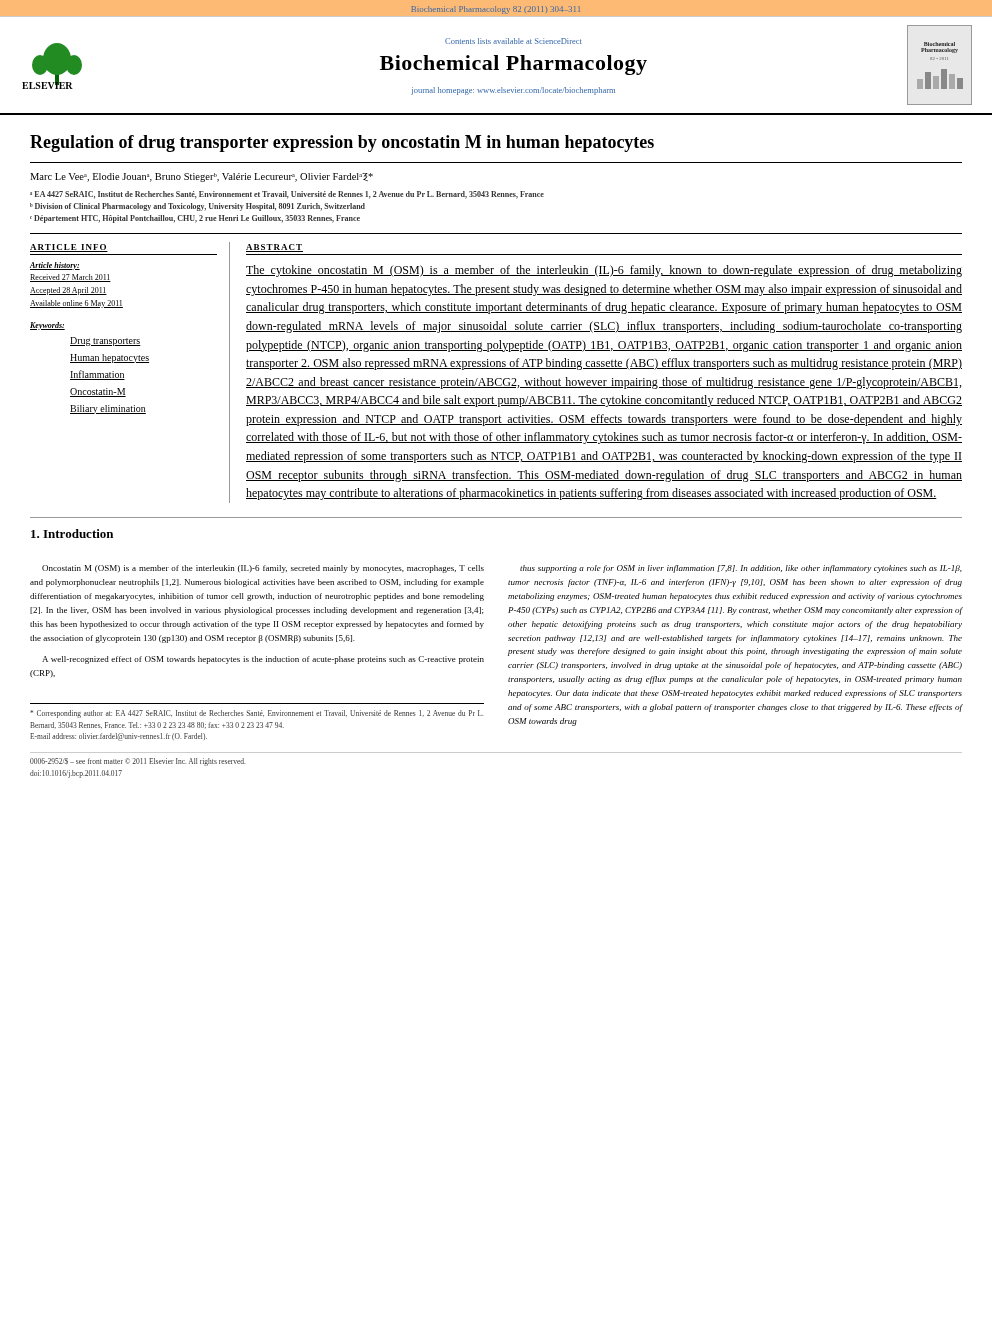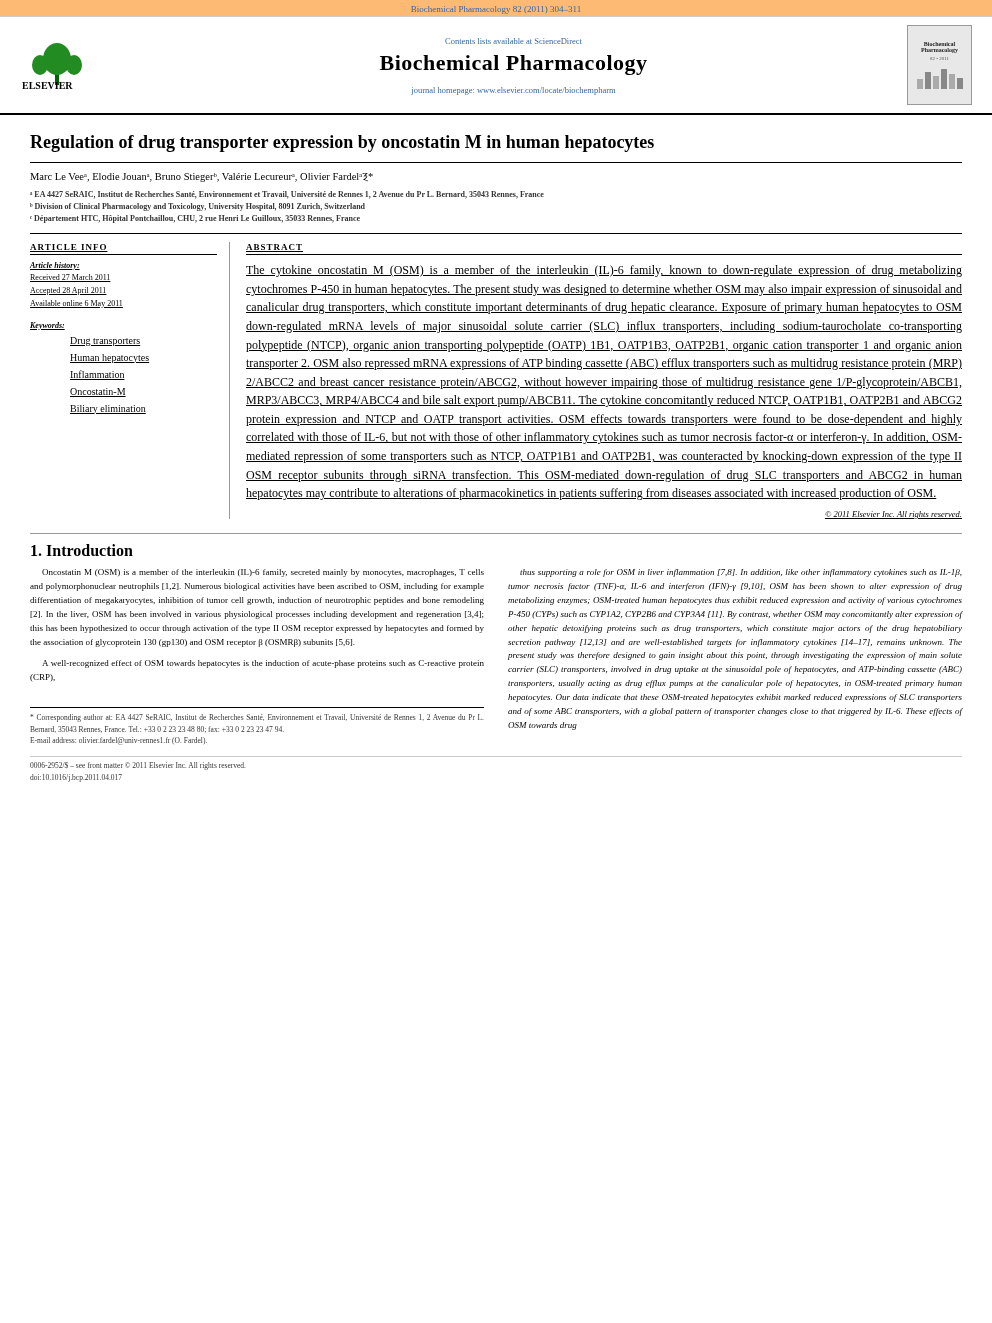--- a/index.html
+++ b/index.html
@@ -175,23 +175,23 @@
       font-style: italic;
     }
 
     
     .intro-section {
       margin-top: 14px;
       border-top: 1px solid #999;
       padding-top: 8px;
     }
     .intro-section .section-num {
-      font-size: 16px;
-      font-weight: bold;
-      margin-bottom: 6px;
+      font-size: 13px;
+      font-weight: bold;
+      margin-bottom: 20px;
     }
 
     .two-col-body {
       display: flex;
       gap: 24px;
       margin-top: 4px;
     }
     .body-left {
       flex: 1;
       font-size: 9px;
@@ -312,21 +312,20 @@
           <li>Inflammation</li>
           <li>Oncostatin-M</li>
           <li>Biliary elimination</li>
         </ul>
       </div>
     </div>
 
     <div class="right-col">
       <div class="section-header">ABSTRACT</div>
       <div class="abstract-text">The cytokine oncostatin M (OSM) is a member of the interleukin (IL)-6 family, known to down-regulate expression of drug metabolizing cytochromes P-450 in human hepatocytes. The present study was designed to determine whether OSM may also impair expression of sinusoidal and canalicular drug transporters, which constitute important determinants of drug hepatic clearance. Exposure of primary human hepatocytes to OSM down-regulated mRNA levels of major sinusoidal solute carrier (SLC) influx transporters, including sodium-taurocholate co-transporting polypeptide (NTCP), organic anion transporting polypeptide (OATP) 1B1, OATP1B3, OATP2B1, organic cation transporter 1 and organic anion transporter 2. OSM also repressed mRNA expressions of ATP binding cassette (ABC) efflux transporters such as multidrug resistance protein (MRP) 2/ABCC2 and breast cancer resistance protein/ABCG2, without however impairing those of multidrug resistance gene 1/P-glycoprotein/ABCB1, MRP3/ABCC3, MRP4/ABCC4 and bile salt export pump/ABCB11. The cytokine concomitantly reduced NTCP, OATP1B1, OATP2B1 and ABCG2 protein expression and NTCP and OATP transport activities. OSM effects towards transporters were found to be dose-dependent and highly correlated with those of IL-6, but not with those of other inflammatory cytokines such as tumor necrosis factor-α or interferon-γ. In addition, OSM-mediated repression of some transporters such as NTCP, OATP1B1 and OATP2B1, was counteracted by knocking-down expression of the type II OSM receptor subunits through siRNA transfection. This OSM-mediated down-regulation of drug SLC transporters and ABCG2 in human hepatocytes may contribute to alterations of pharmacokinetics in patients suffering from diseases associated with increased production of OSM.</div>
-      <div class="copyright-line">© 2011 Elsevier Inc. All rights reserved.</div>
     </div>
   </div>
 
   <div class="intro-section">
     <div class="section-num">1.  Introduction</div>
 
     <div class="two-col-body">
       <div class="body-left">
         <p>Oncostatin M (OSM) is a member of the interleukin (IL)-6 family, secreted mainly by monocytes, macrophages, T cells and polymorphonuclear neutrophils [1,2]. Numerous biological activities have been ascribed to OSM, including for example differentiation of megakaryocytes, inhibition of tumor cell growth, induction of neurotrophic peptides and bone remodeling [2]. In the liver, OSM has been involved in various physiological processes including development and regeneration [3,4]; this has been hypothesized to occur through activation of the type II OSM receptor expressed by hepatocytes and formed by the association of glycoprotein 130 (gp130) and OSM receptor β (OSMRβ) subunits [5,6].</p>
         <p>A well-recognized effect of OSM towards hepatocytes is the induction of acute-phase proteins such as C-reactive protein (CRP),</p>

